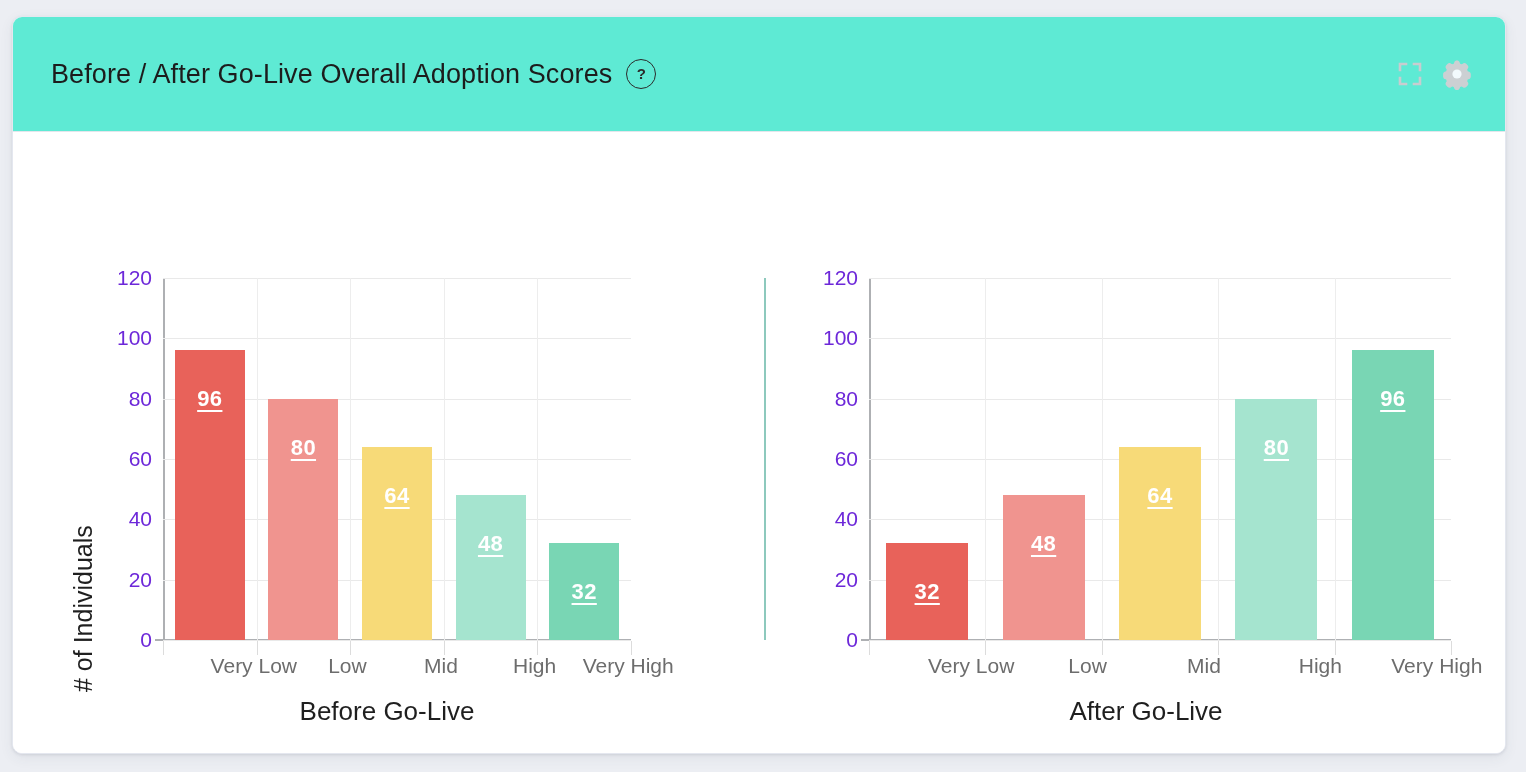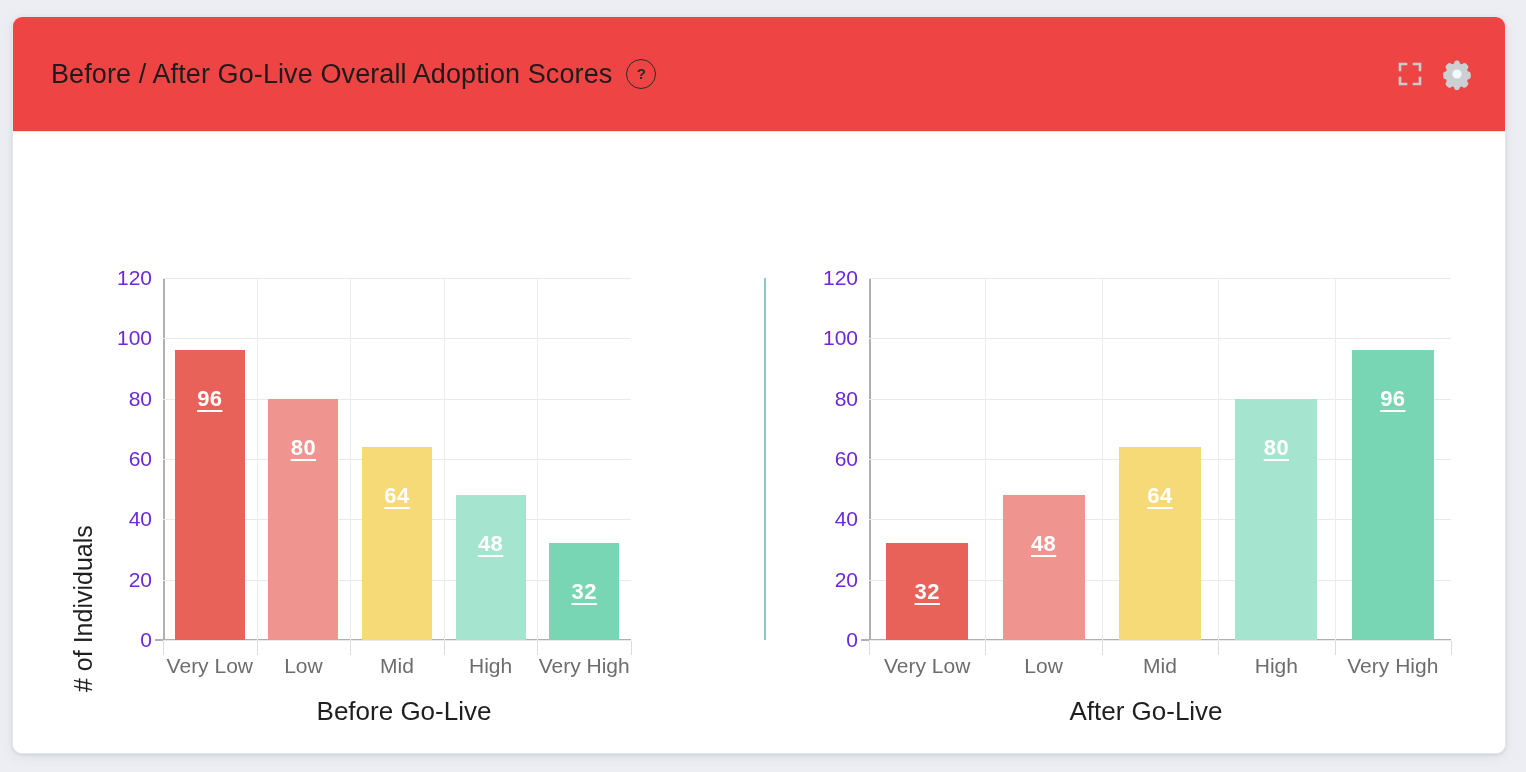--- a/index.html
+++ b/index.html
@@ -28,21 +28,21 @@
     box-shadow: 0 1px 3px rgba(60,64,90,0.13), 0 4px 14px rgba(60,64,90,0.07);
     overflow: hidden;
     box-sizing: border-box;
     border: 1px solid #e4e7ef;
   }
 
   
   .card-header {
     position: relative;
     height: 115px;
-    background: #ef4444;
+    background: #5eead4;
     border-bottom: 1px solid #e3e6ec;
     display: flex;
     align-items: center;
     padding: 0 26px 0 38px;
     box-sizing: border-box;
   }
   .card-title-wrap {
     display: flex;
     align-items: center;
     gap: 14px;
@@ -198,20 +198,21 @@
     letter-spacing: 0.4px;
   }
   .xtick-label {
     position: absolute;
     top: 100%;
     margin-top: 14px;
     transform: translateX(-50%);
     font-size: 21px;
     color: #6d6d6d;
     white-space: nowrap;
+    margin-left: 44px;
   }
   .x-axis-title {
     position: absolute;
     top: 100%;
     margin-top: 56px;
     transform: translateX(-50%);
     font-size: 26px;
     color: #1f1f1f;
     white-space: nowrap;
   }
@@ -277,21 +278,21 @@
               <div class="vsep" style="left: 187.2px; height: 362px;"></div>
               <div class="vtick" style="left: 187.2px; top: 363px;"></div>
               <div class="xtick-label" style="left: 234px;">Mid</div>
               <div class="vsep" style="left: 280.8px; height: 362px;"></div>
               <div class="vtick" style="left: 280.8px; top: 363px;"></div>
               <div class="xtick-label" style="left: 327.6px;">High</div>
               <div class="vsep" style="left: 374.4px; height: 362px;"></div>
               <div class="vtick" style="left: 374.4px; top: 363px;"></div>
               <div class="xtick-label" style="left: 421.2px;">Very High</div>
               <div class="vtick" style="left: 468px; top: 363px;"></div>
-              <div class="x-axis-title" style="left: 241px;">Before Go-Live</div>
+              <div class="x-axis-title" style="left: 224px;">Before Go-Live</div>
             </div>
           <div class="bars">
               <div class="bar" style="left: 11.8px; width: 70px; height: 289.6px; background: rgb(232, 98, 90);">
                 <span class="bar-value">96</span>
               </div>
               <div class="bar" style="left: 105.4px; width: 70px; height: 241.333px; background: rgb(240, 148, 143);">
                 <span class="bar-value">80</span>
               </div>
               <div class="bar" style="left: 199px; width: 70px; height: 193.067px; background: rgb(247, 218, 120);">
                 <span class="bar-value">64</span>

